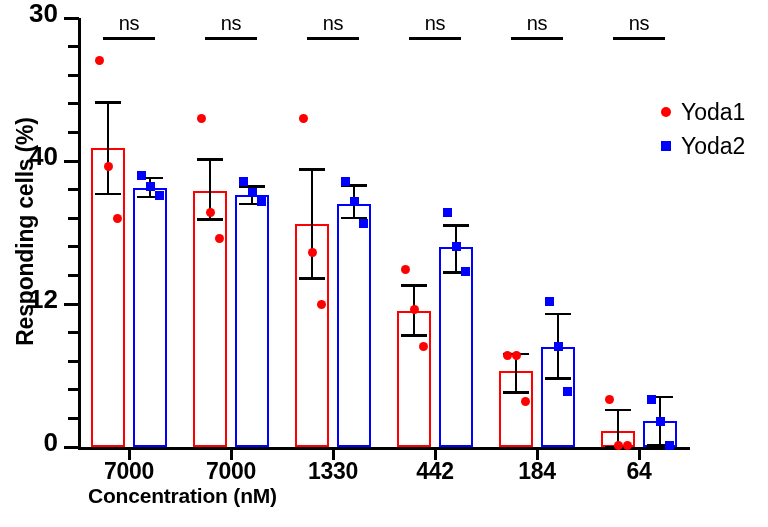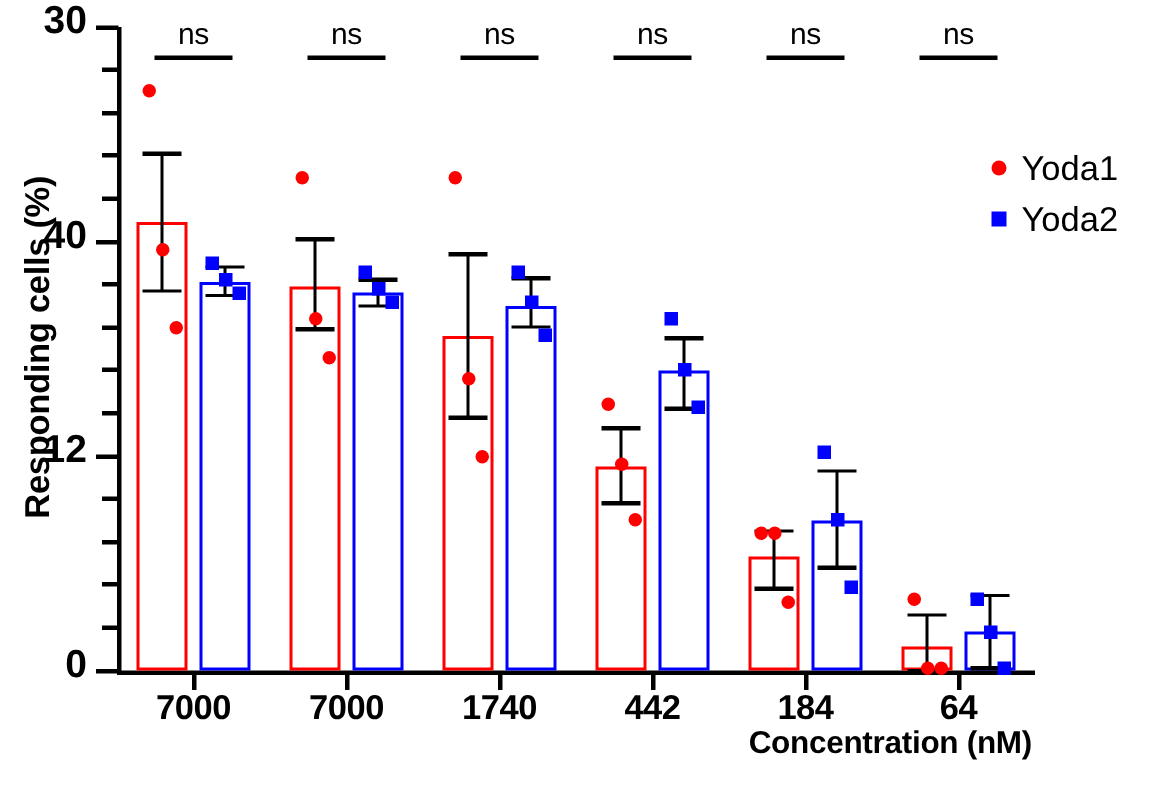--- a/index.html
+++ b/index.html
@@ -18,22 +18,22 @@
     width:340px;
     transform:rotate(-90deg);
     transform-origin:center center;
     text-align:center;
     font-size:23px;font-weight:bold;color:#000;
     letter-spacing:-0.2px;
     white-space:nowrap;
   }
   .xlabel{
     position:absolute;
-    left:68px; top:484px; width:620px;
-    text-align:right;
+    left:88px; top:484px; width:620px;
+    text-align:left;
     font-size:21px;font-weight:bold;color:#000;
     letter-spacing:-0.2px;
   }
 
   
   .yaxis-line{
     position:absolute;
     left:78px; top:18px;
     width:3px; height:430px;
     background:#000;
@@ -166,21 +166,21 @@
       <div class="ytick-label" style="top: 286px;">12</div>
       <div class="ytick-label" style="top: 143px;">40</div>
       <div class="ytick-label" style="top: 0px;">30</div>
     </div>
   <div id="xticks">
       <div class="xtick" style="left: 127.5px;"></div>
       <div class="xtick-label" style="left: 69px;">7000</div>
       <div class="xtick" style="left: 229.5px;"></div>
       <div class="xtick-label" style="left: 171px;">7000</div>
       <div class="xtick" style="left: 331.5px;"></div>
-      <div class="xtick-label" style="left: 273px;">1740</div>
+      <div class="xtick-label" style="left: 273px;">1330</div>
       <div class="xtick" style="left: 433.5px;"></div>
       <div class="xtick-label" style="left: 375px;">442</div>
       <div class="xtick" style="left: 535.5px;"></div>
       <div class="xtick-label" style="left: 477px;">184</div>
       <div class="xtick" style="left: 637.5px;"></div>
       <div class="xtick-label" style="left: 579px;">64</div>
     </div>
 
   <div class="plot" id="plot">
       <div class="bar red" style="left: 13px; top: 130.13px; width: 34px; height: 298.87px;"></div>

